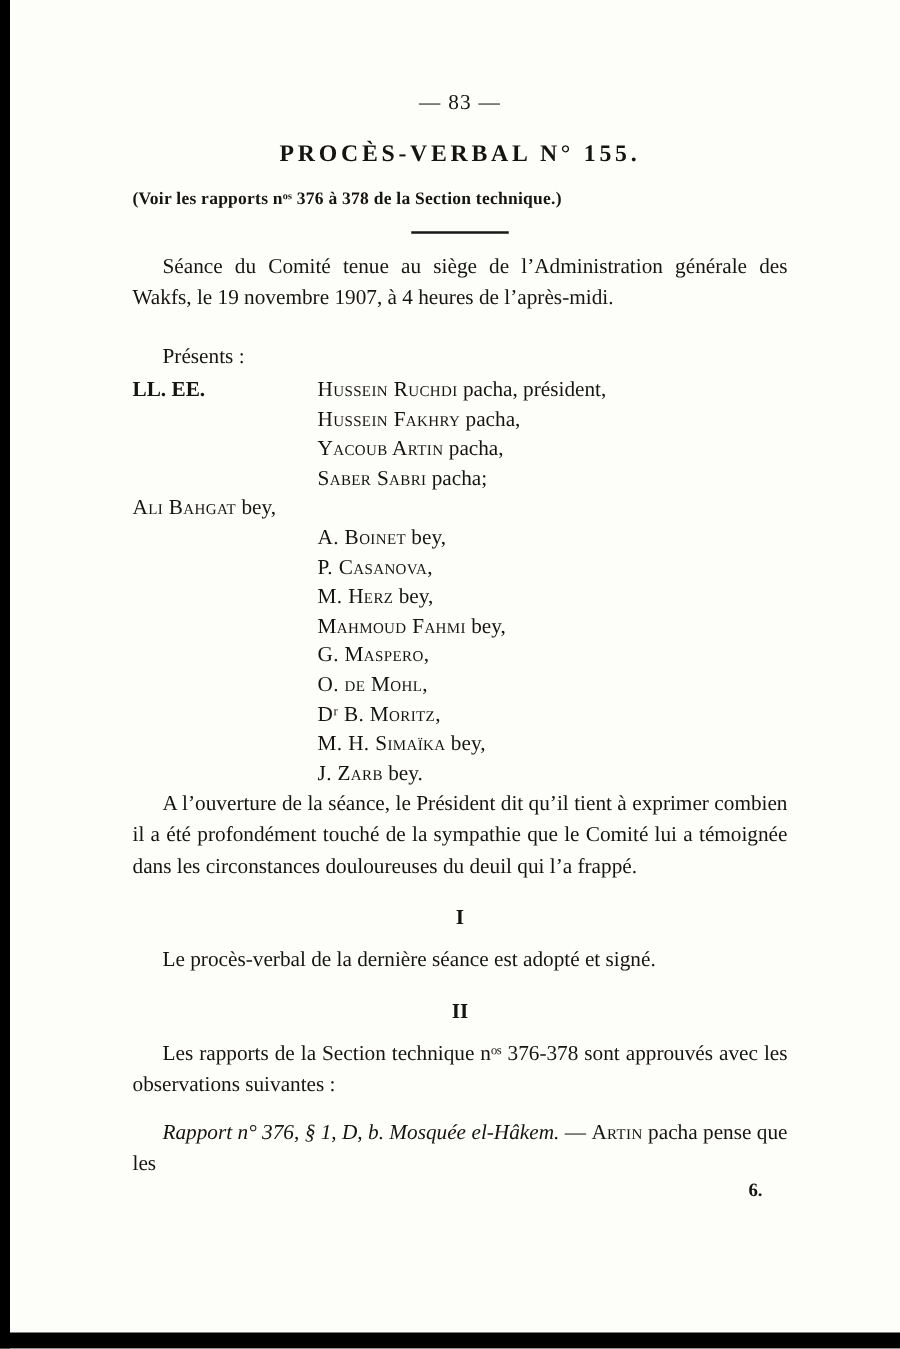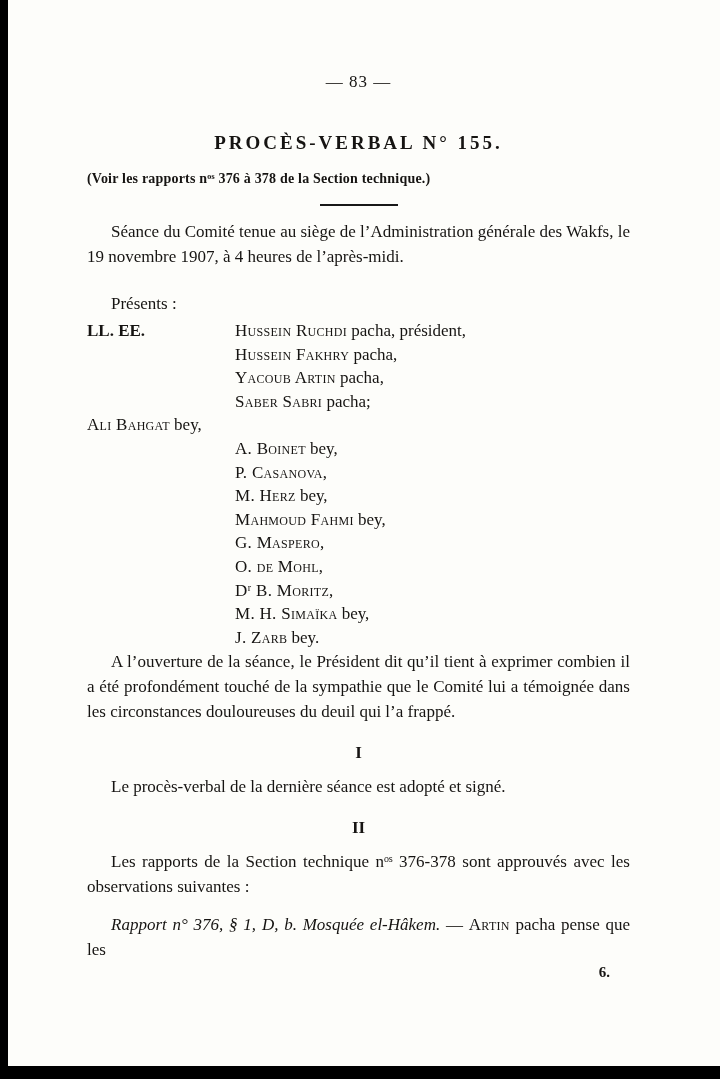--- a/index.html
+++ b/index.html
@@ -15,29 +15,29 @@
   .scan-edge-left {
     position: absolute; left: 0; top: 0; width: 8px; height: 100%;
     background: #000;
   }
   .scan-edge-bottom {
     position: absolute; left: 0; bottom: 0; width: 100%; height: 13px;
     background: #000;
   }
   .content {
     position: absolute;
-    left: 87px; right: 90px; top: 72px;
+    left: 106px; right: 90px; top: 72px;
   }
   .page-number {
     text-align: center;
     font-size: 17px;
     letter-spacing: 1px;
   }
   .doc-title {
-    margin-top: 40px;
+    margin-top: 21px;
     text-align: center;
     font-size: 19px;
     font-weight: bold;
     letter-spacing: 3px;
   }
   .doc-subtitle {
     margin-top: 17px;
     text-align: left;
     font-size: 14px;
     font-weight: bold;

